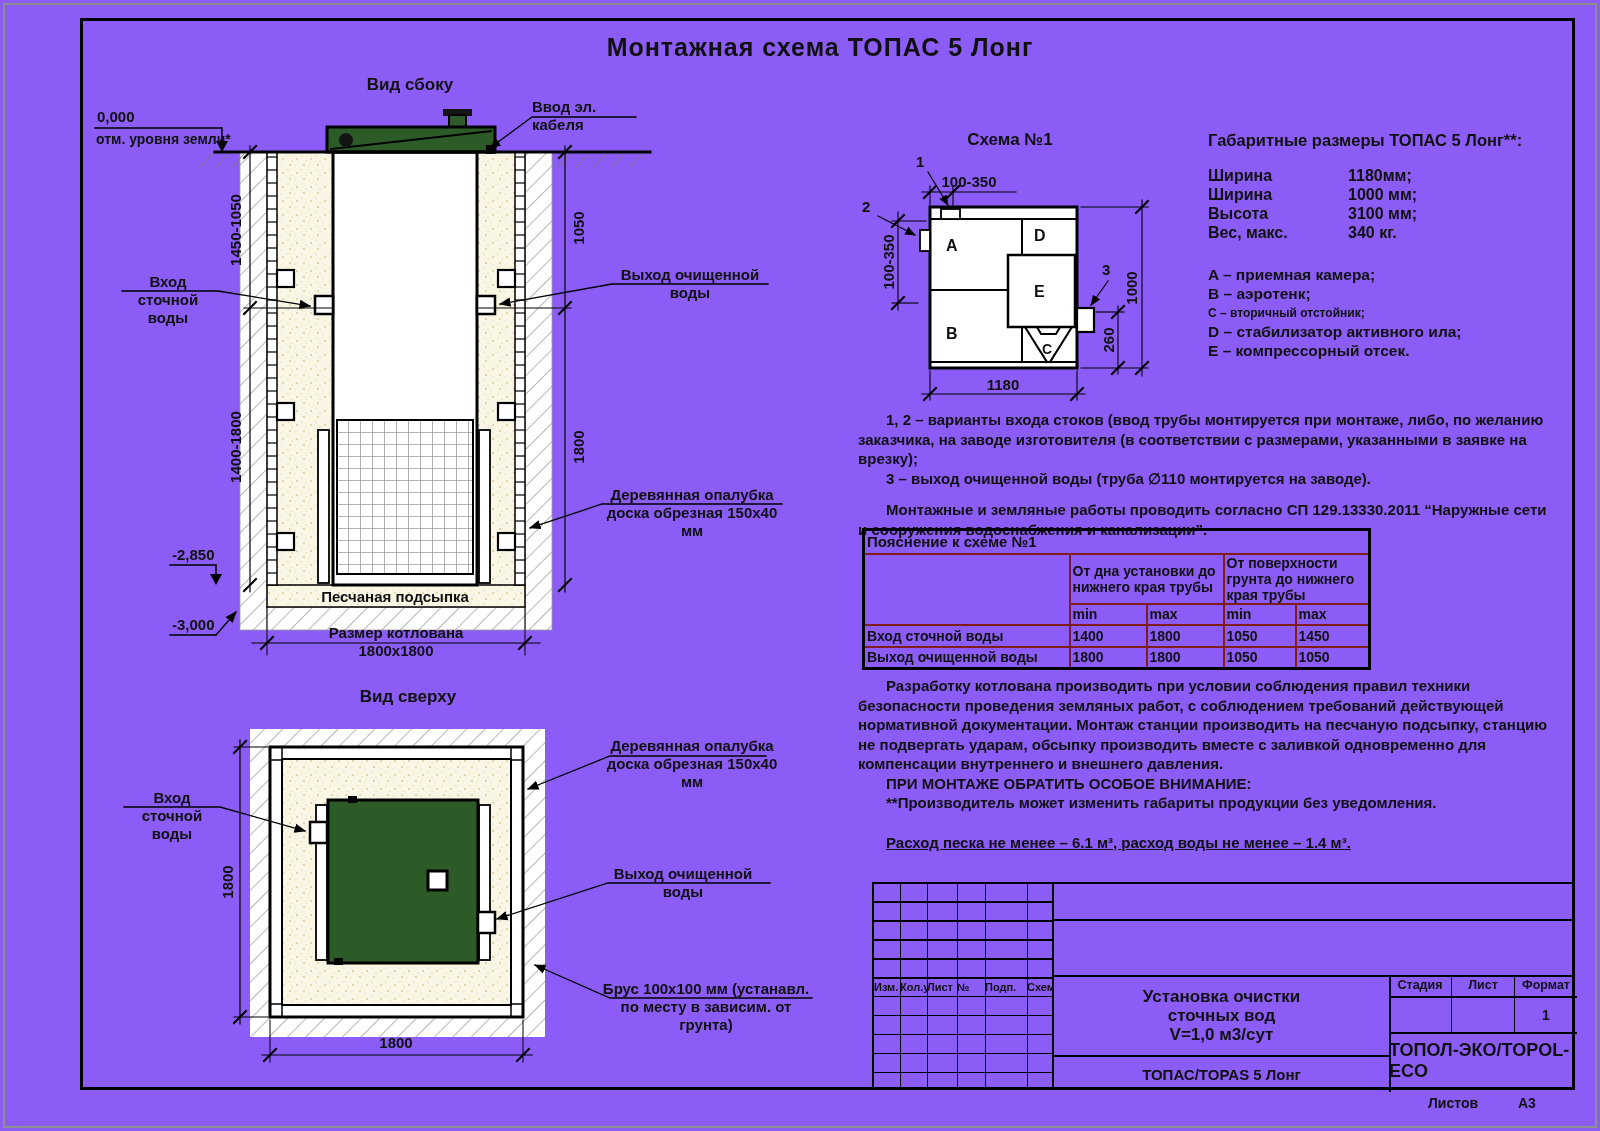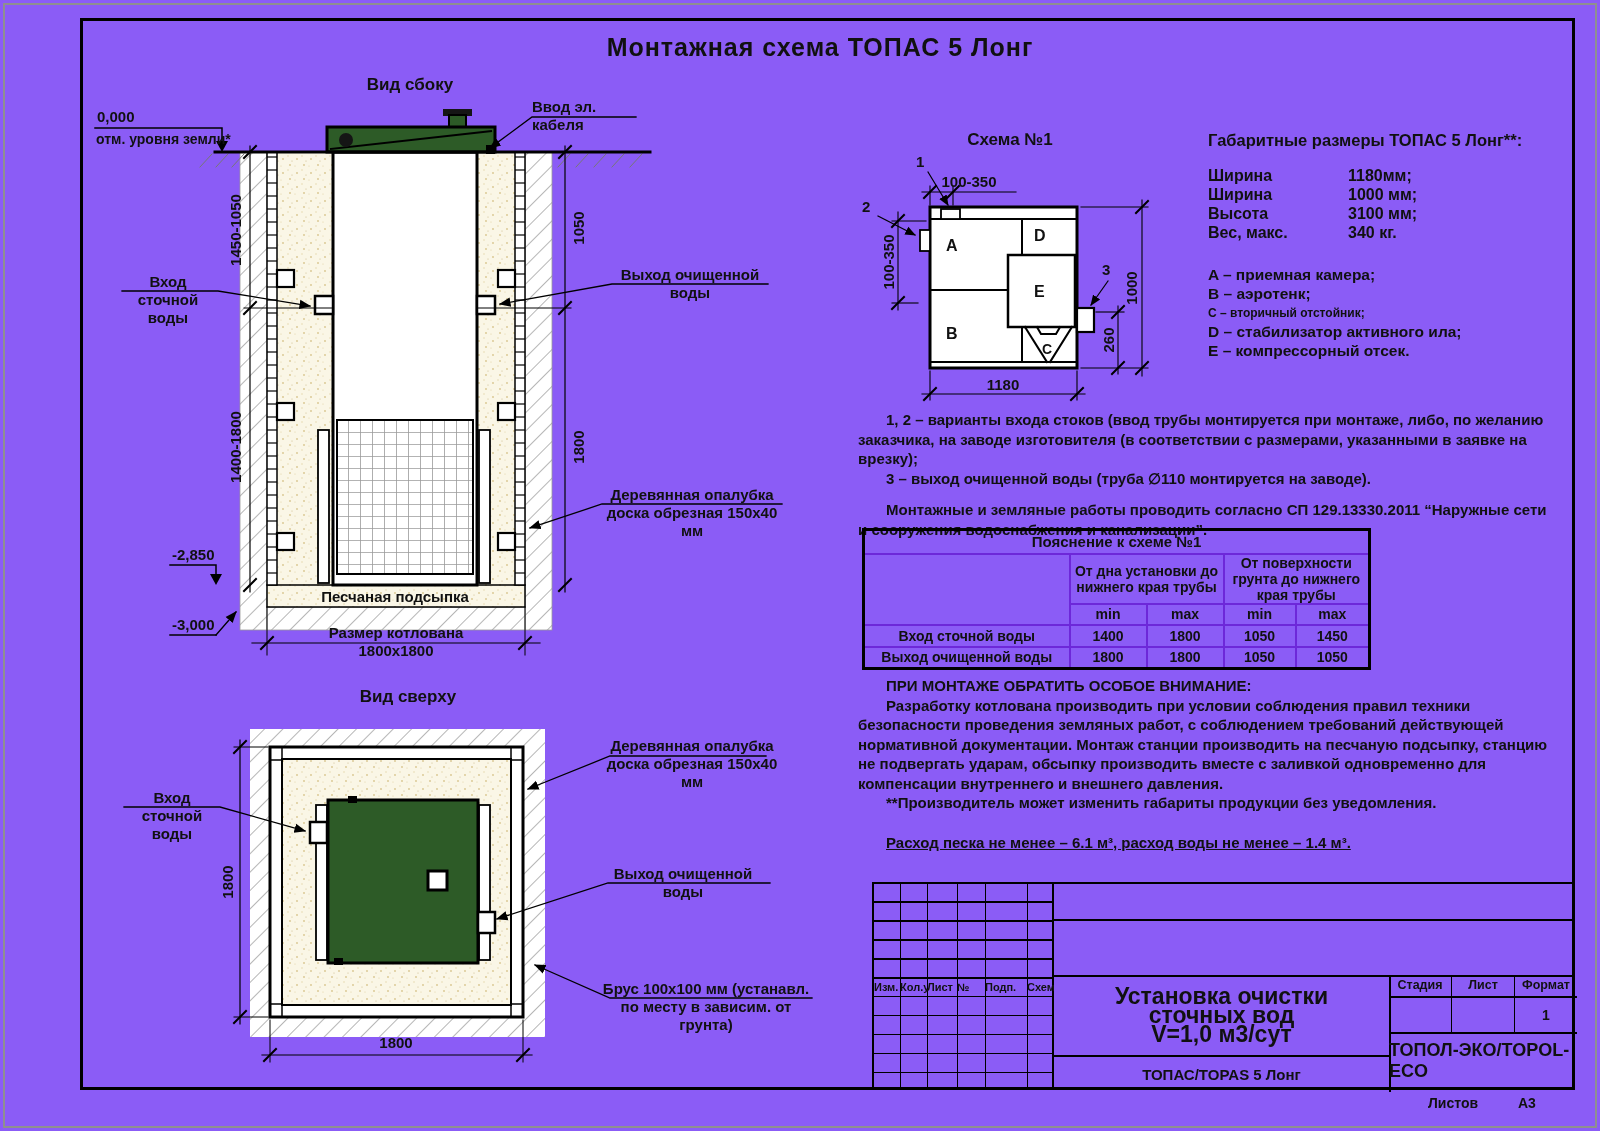--- a/index.html
+++ b/index.html
@@ -16,33 +16,33 @@
   .c { text-align:center; }
   .vdim { width:90px; text-align:center; transform:rotate(-90deg); }
   .view-title { font-size:17px; }
   .main-title { font-size:25px; letter-spacing:1px; }
   .small { font-size:14px; }
   .para { position:absolute; z-index:3; width:692px; font-weight:bold; font-size:15px; line-height:19.5px; text-align:left; }
   .para .ind { text-indent:28px; }
   .underl { text-decoration: underline; }
   
   .exp-table { position:absolute; left:862px; top:528px; z-index:3; border-collapse:collapse; border:3px solid #000; table-layout:fixed; }
-  .exp-table td { border:2px solid #6d28d9; font-weight:bold; font-size:14px; text-align:center; vertical-align:middle; padding:0 2px; font-family:"Liberation Sans",sans-serif; }
+  .exp-table td { border:2px solid #7f1d1d; font-weight:bold; font-size:14px; text-align:left; vertical-align:middle; padding:0 2px; font-family:"Liberation Sans",sans-serif; }
   .exp-table .tt { font-size:15px; }
   
   .tb { position:absolute; left:872px; top:882px; width:703px; height:208px; z-index:3; border:2.5px solid #000; }
   .tb-grid { position:absolute; left:0; top:0; width:180px; height:100%;
     border-right:2px solid #000;
     background: repeating-linear-gradient(to bottom, transparent 0 17.4px, #000 17.4px 18.9px); }
   .tb-grid .vl { position:absolute; top:0; bottom:0; border-left:1.5px solid #000; }
   .tb-grid .hcell { position:absolute; top:95px; height:19px; font-size:11px; font-weight:bold; text-align:left; line-height:17px; overflow:hidden; }
   .tb-right { position:absolute; left:180px; top:0; right:0; bottom:0; }
   .tb-line { position:absolute; left:0; right:0; border-top:2px solid #000; }
   .tb-vline { position:absolute; border-left:2px solid #000; }
-  .tb-name { position:absolute; left:0; top:91px; width:335px; height:80px; display:flex; flex-direction:column; align-items:center; justify-content:center; font-size:23px; font-weight:bold; line-height:19px; }
+  .tb-name { position:absolute; left:0; top:91px; width:335px; height:80px; display:flex; flex-direction:column; align-items:center; justify-content:center; font-size:17px; font-weight:bold; line-height:19px; }
   .tb-prod { position:absolute; left:0; top:171px; width:335px; height:37px; display:flex; align-items:center; justify-content:center; font-size:15px; font-weight:bold; border-top:2px solid #000; }
   .tb-sub { position:absolute; left:335px; top:91px; width:188px; height:117px; }
   .tb-sub .hc { position:absolute; top:0; height:23px; border-right:1.5px solid #000; border-bottom:2px solid #000; font-size:12.5px; font-weight:bold; text-align:center; line-height:21px; }
   .tb-sub .vc { position:absolute; top:23px; height:36px; border-right:1.5px solid #000; border-bottom:2px solid #000; font-size:14px; font-weight:bold; text-align:center; line-height:34px; }
   .tb-comp { position:absolute; left:335px; top:150px; right:0; bottom:0; display:flex; align-items:center; justify-content:center; font-size:18px; font-weight:bold; }
   .dimrow-label { position:absolute; font-size:16px; font-weight:bold; }
 </style>
 </head>
 <body>
 
@@ -342,22 +342,22 @@
       <td>Выход очищенной воды</td>
       <td>1800</td>
       <td>1800</td>
       <td>1050</td>
       <td>1050</td>
     </tr>
   </tbody>
     </table>
 
   <div class="para" style="left:858px; top:676px;">
+    <div class="ind">Разработку котлована производить при условии соблюдения правил техники безопасности проведения земляных работ, с соблюдением требований действующей нормативной документации. Монтаж станции производить на песчаную подсыпку, станцию не подвергать ударам, обсыпку производить вместе с заливкой одновременно для компенсации внутреннего и внешнего давления.</div>
     <div class="ind">ПРИ МОНТАЖЕ ОБРАТИТЬ ОСОБОЕ ВНИМАНИЕ:</div>
-    <div class="ind">Разработку котлована производить при условии соблюдения правил техники безопасности проведения земляных работ, с соблюдением требований действующей нормативной документации. Монтаж станции производить на песчаную подсыпку, станцию не подвергать ударам, обсыпку производить вместе с заливкой одновременно для компенсации внутреннего и внешнего давления.</div>
     <div class="ind">**Производитель может изменить габариты продукции без уведомления.</div>
     <div class="ind underl" style="margin-top:20px;">Расход песка не менее – 6.1 м³, расход воды не менее – 1.4 м³.</div>
   </div>
 
   <div class="tb">
     <div class="tb-grid">
       <div class="vl" style="left:26px"></div>
       <div class="vl" style="left:53px"></div>
       <div class="vl" style="left:83px"></div>
       <div class="vl" style="left:111px"></div>

